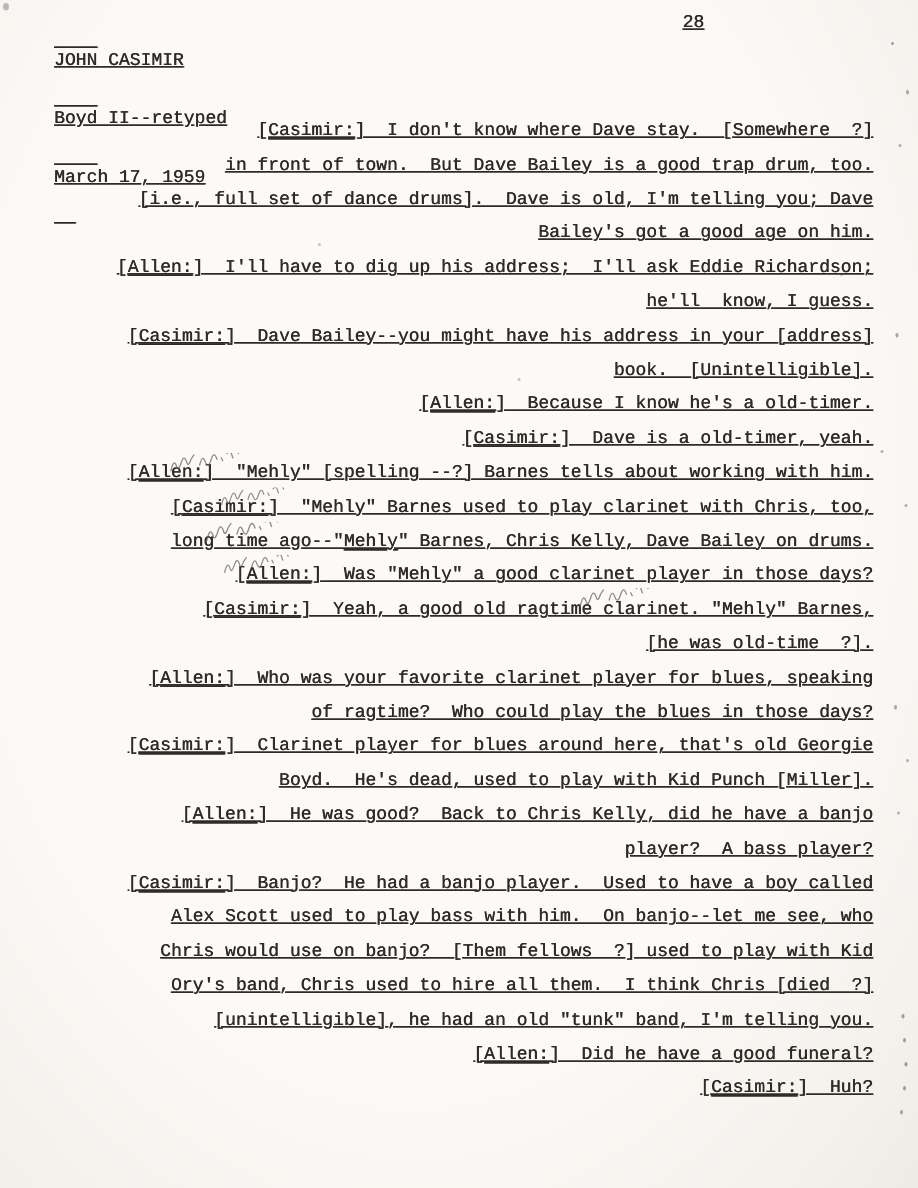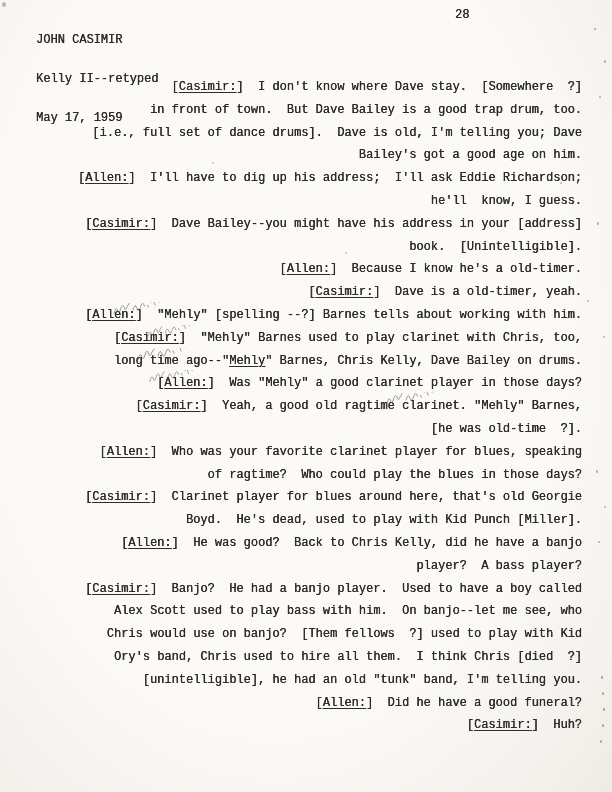--- a/index.html
+++ b/index.html
@@ -12,20 +12,21 @@
   .page{
     position:relative;width:612px;height:792px;
     background:radial-gradient(ellipse at 45% 40%, #fbfaf6 60%, #f3f1ec 88%, #ecebe5 100%);
     color:#2e2c27;
   }
   .typed{
     font-size:12px;
     letter-spacing:0;
     text-shadow:0.3px 0 0 currentColor;
     white-space:pre;
+    text-decoration:underline;
   }
   .header{
     position:absolute;left:36px;top:8px;line-height:13px;
   }
   .page-number{
     position:absolute;left:455px;top:9px;line-height:13px;
   }
   .transcript{
     position:absolute;left:42px;top:76px;width:540px;
     line-height:22.8px;
@@ -39,22 +40,22 @@
     background:#4a473f;
   }
 </style>
 </head>
 <body>
 
 <div class="page">
 
   <div class="header typed">
     <div>JOHN CASIMIR</div>
-    <div>Kelly II--retyped</div>
-    <div>May 17, 1959</div>
+    <div>Boyd II--retyped</div>
+    <div>March 17, 1959</div>
   </div>
 
   <div class="page-number typed">28</div>
 
   <div class="transcript typed"><div class="tline"><span>[</span><span class="u">Casimir:</span><span>]  I don't know where Dave stay.  [Somewhere  ?]</span></div><div class="tline"><span>in front of town.  But Dave Bailey is a good trap drum, too.</span></div><div class="tline"><span>[i.e., full set of dance drums].  Dave is old, I'm telling you; Dave</span></div><div class="tline"><span>Bailey's got a good age on him.</span></div><div class="tline"><span>[</span><span class="u">Allen:</span><span>]  I'll have to dig up his address;  I'll ask Eddie Richardson;</span></div><div class="tline"><span>he'll  know, I guess.</span></div><div class="tline"><span>[</span><span class="u">Casimir:</span><span>]  Dave Bailey--you might have his address in your [address]</span></div><div class="tline"><span>book.  [Unintelligible].</span></div><div class="tline"><span>[</span><span class="u">Allen:</span><span>]  Because I know he's a old-timer.</span></div><div class="tline"><span>[</span><span class="u">Casimir:</span><span>]  Dave is a old-timer, yeah.</span></div><div class="tline"><span>[</span><span class="u">Allen:</span><span>]  "Mehly" [spelling --?] Barnes tells about working with him.</span></div><div class="tline"><span>[</span><span class="u">Casimir:</span><span>]  "Mehly" Barnes used to play clarinet with Chris, too,</span></div><div class="tline"><span>long time ago--"</span><span class="u">Mehly</span><span>" Barnes, Chris Kelly, Dave Bailey on drums.</span></div><div class="tline"><span>[</span><span class="u">Allen:</span><span>]  Was "Mehly" a good clarinet player in those days?</span></div><div class="tline"><span>[</span><span class="u">Casimir:</span><span>]  Yeah, a good old ragtime clarinet. "Mehly" Barnes,</span></div><div class="tline"><span>[he was old-time  ?].</span></div><div class="tline"><span>[</span><span class="u">Allen:</span><span>]  Who was your favorite clarinet player for blues, speaking</span></div><div class="tline"><span>of ragtime?  Who could play the blues in those days?</span></div><div class="tline"><span>[</span><span class="u">Casimir:</span><span>]  Clarinet player for blues around here, that's old Georgie</span></div><div class="tline"><span>Boyd.  He's dead, used to play with Kid Punch [Miller].</span></div><div class="tline"><span>[</span><span class="u">Allen:</span><span>]  He was good?  Back to Chris Kelly, did he have a banjo</span></div><div class="tline"><span>player?  A bass player?</span></div><div class="tline"><span>[</span><span class="u">Casimir:</span><span>]  Banjo?  He had a banjo player.  Used to have a boy called</span></div><div class="tline"><span>Alex Scott used to play bass with him.  On banjo--let me see, who</span></div><div class="tline"><span>Chris would use on banjo?  [Them fellows  ?] used to play with Kid</span></div><div class="tline"><span>Ory's band, Chris used to hire all them.  I think Chris [died  ?]</span></div><div class="tline"><span>[unintelligible], he had an old "tunk" band, I'm telling you.</span></div><div class="tline"><span>[</span><span class="u">Allen:</span><span>]  Did he have a good funeral?</span></div><div class="tline"><span>[</span><span class="u">Casimir:</span><span>]  Huh?</span></div></div>
 
   <div class="annotations-layer">
       <svg width="48" height="16" viewBox="0 0 50 16" style="left: 112px; top: 302px;">
         <path d="M2,12 q2,-9 4,-3 q1,4 3,-2 q2,-7 4,-1 q1,4 3,-2 l2,-3 m4,7 q2,-8 4,-2 q2,5 4,-2 q2,-6 4,0 m3,-1 l1,2 m3,-5 q2,-3 3,0 l1,3 m3,-5 l1,2" fill="none" stroke="#6a675f" stroke-width="0.9" stroke-linecap="round"></path>
       </svg>

